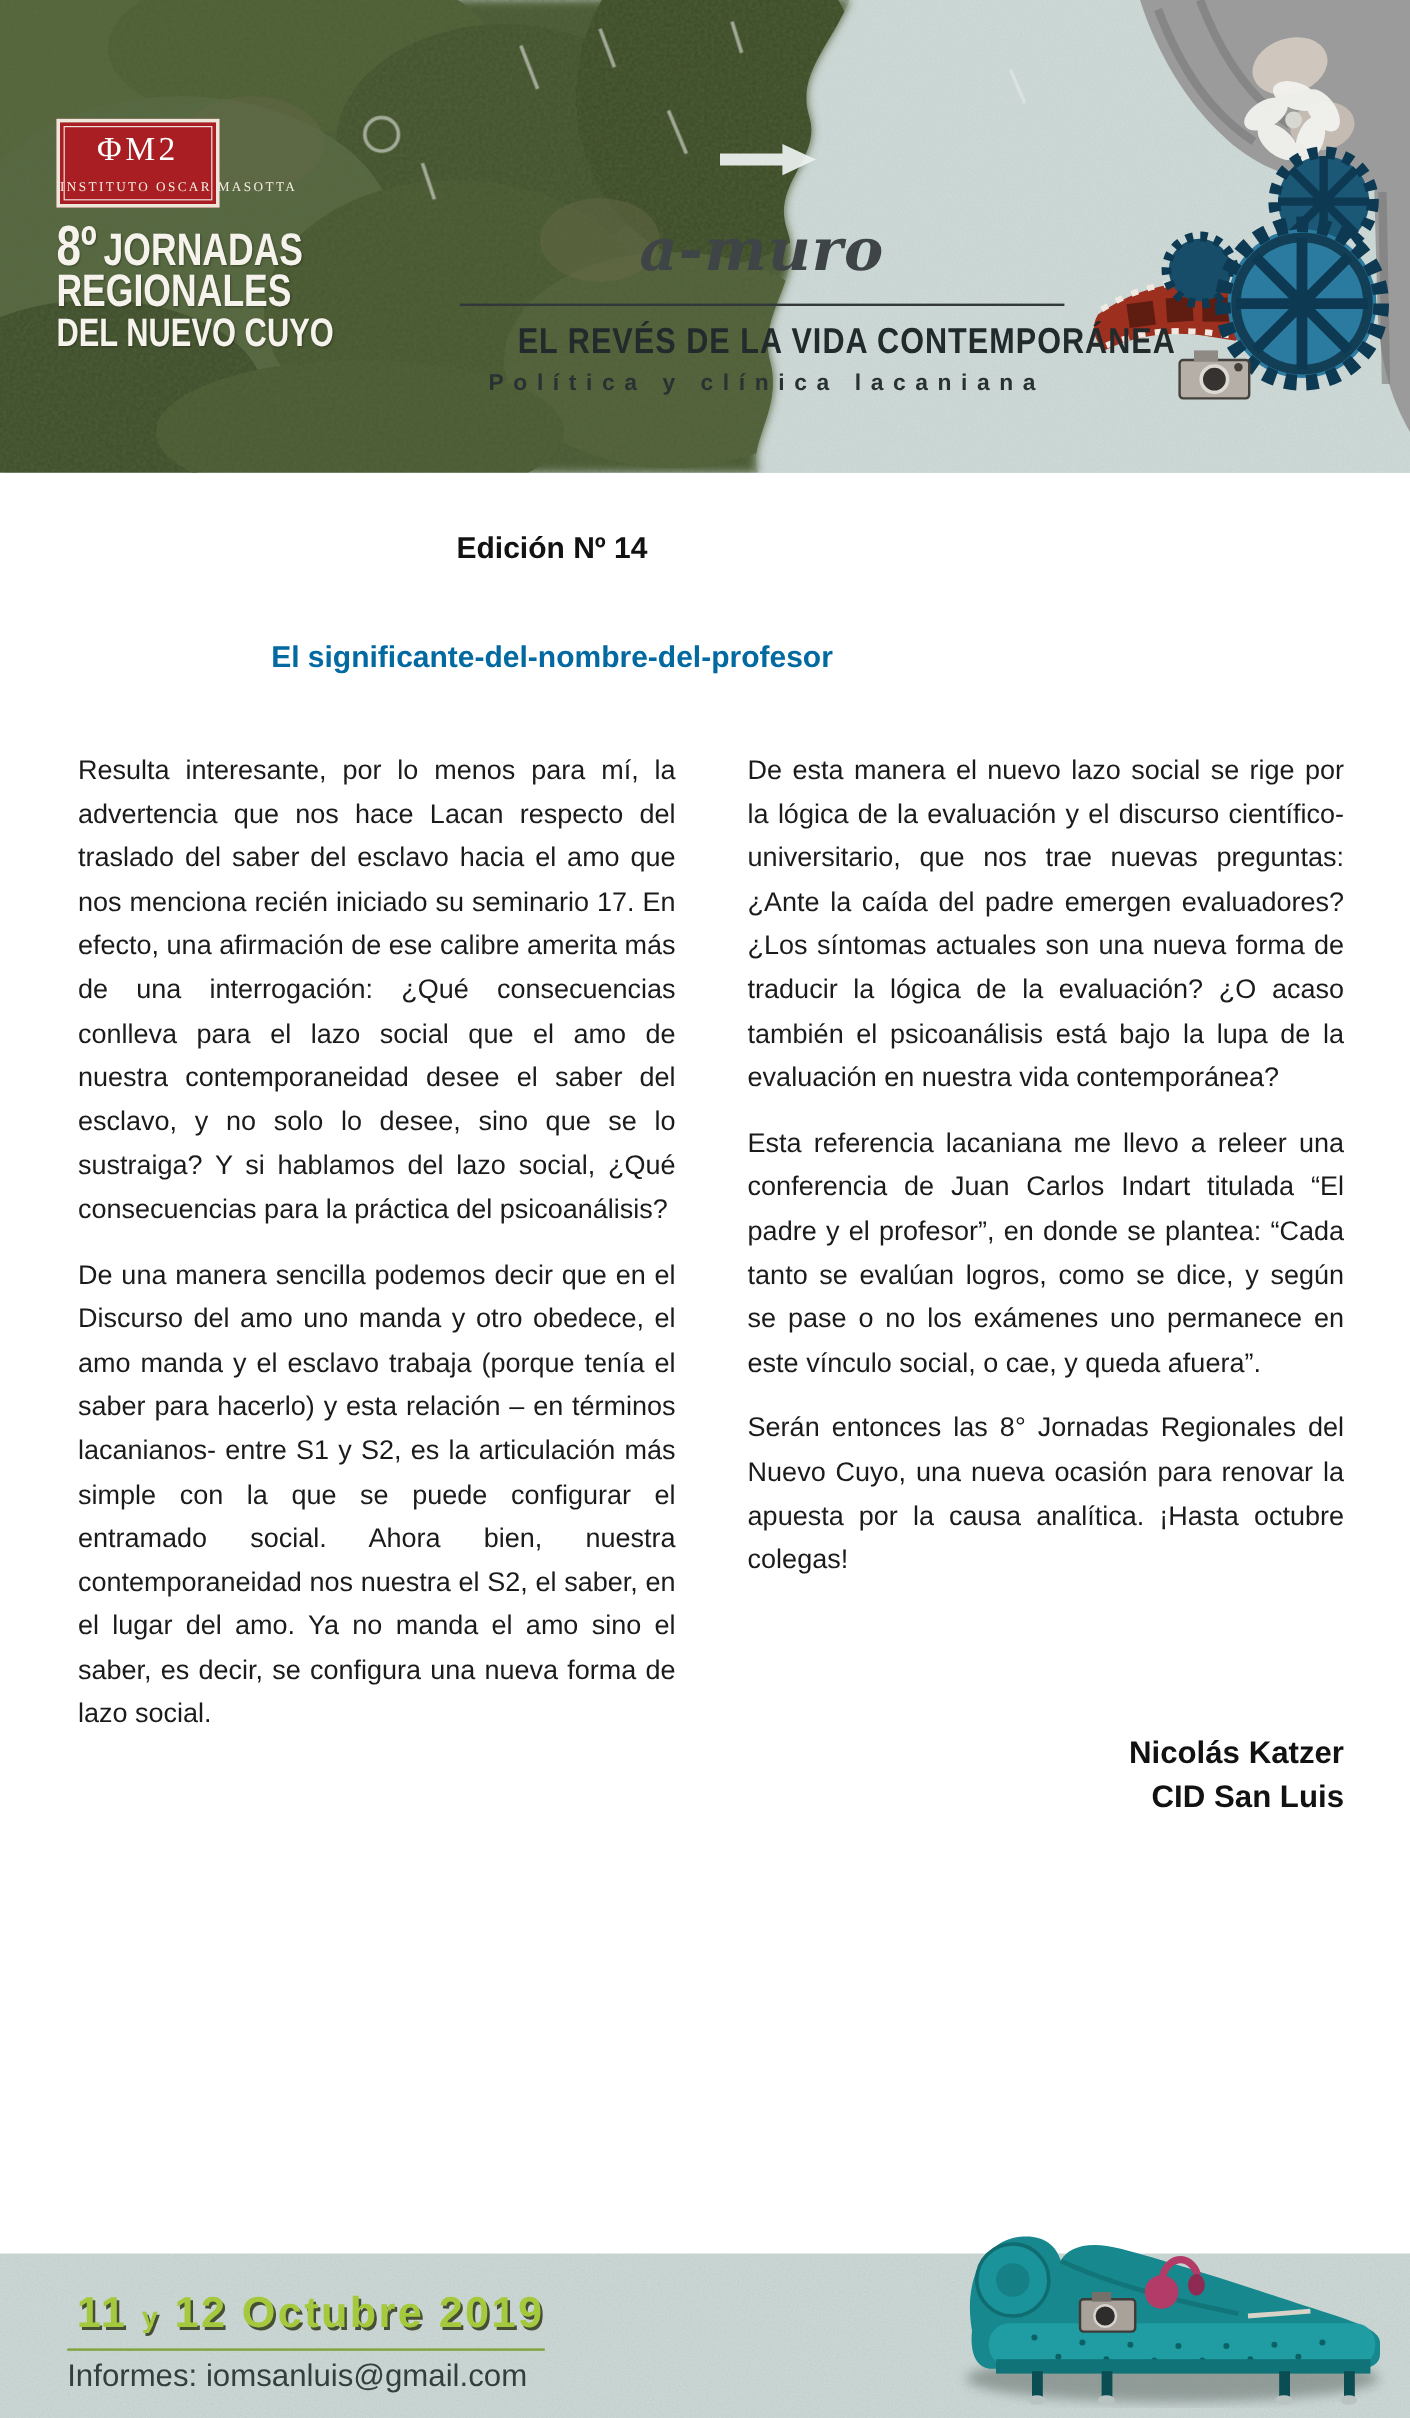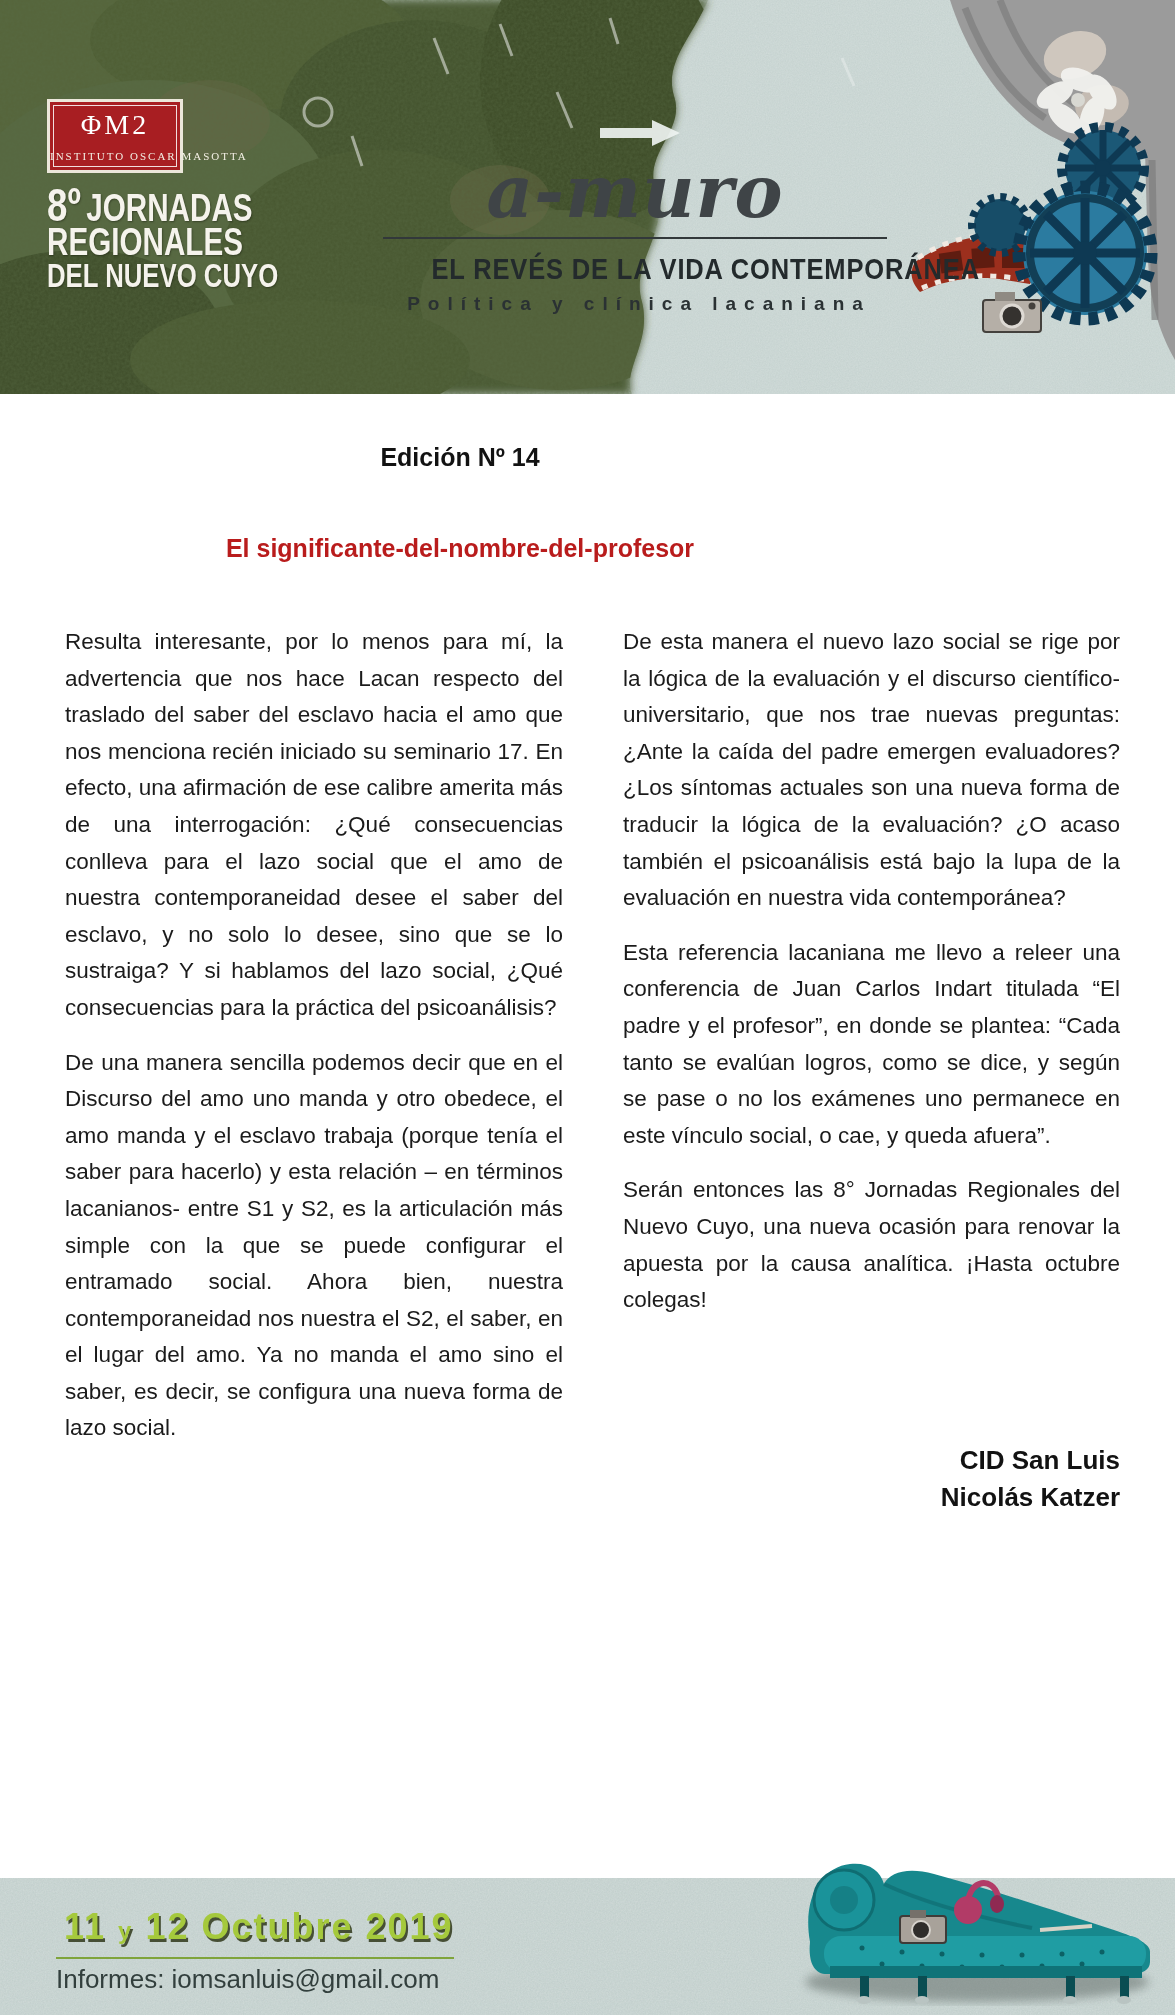--- a/index.html
+++ b/index.html
@@ -20,34 +20,34 @@
 
   .event-title{position:absolute;left:47px;top:188px;color:var(--event-white);font-weight:700;
                text-shadow:1px 1px 2px rgba(20,25,12,.45);}
   .ev-line{display:block;transform:scaleX(.78);transform-origin:left center;white-space:nowrap;
            font-size:38px;line-height:34px;}
   .ev-line .num{font-size:47px;}
   .ev-line .word{margin-left:7px;}
   .ev-line.third{font-size:33px;}
 
   .masthead-center{position:absolute;left:383px;top:156px;width:504px;text-align:center;}
-  .brand{font-family:"DejaVu Serif",serif;font-style:italic;font-weight:600;font-size:72px;line-height:72px;
-         color:var(--brand-ink);letter-spacing:1px;}
+  .brand{font-family:"DejaVu Serif",serif;font-style:italic;font-weight:600;font-size:49px;line-height:72px;
+         color:var(--brand-ink);letter-spacing:1px;margin-top:16px;}
   .brand-rule{height:2px;background:#32383a;margin-top:9px;}
   .mast-subtitle{margin-top:13px;white-space:nowrap;}
   .mast-subtitle>span{display:inline-block;transform:scaleX(.85);transform-origin:center;
          font-size:30px;font-weight:700;letter-spacing:1px;color:#232a2c;white-space:nowrap;}
   .mast-tagline{margin-top:7px;font-size:19px;font-weight:600;letter-spacing:8px;padding-left:8px;
          color:#2a3133;white-space:nowrap;}
 
   
   .edition{position:absolute;left:55px;top:443px;width:810px;text-align:center;
            font-size:25px;font-weight:700;color:#121212;}
   .article-title{position:absolute;left:55px;top:534px;width:810px;text-align:center;margin:0;
-           font-size:25px;font-weight:700;color:#b91c1c;}
+           font-size:25px;font-weight:700;color:#0369a1;}
 
   .col{position:absolute;top:624px;font-size:22.5px;line-height:36.6px;color:#1b1b1b;}
   .col-left{left:55px;width:498px;margin-left:10px;}
   .col-right{left:623px;width:497px;}
   .col p{margin:0 0 18px 0;text-align:justify;}
 
   .signature{position:absolute;left:623px;top:1442px;width:497px;text-align:right;
              font-size:26px;font-weight:700;line-height:37px;color:#121212;}
 
   
@@ -199,22 +199,22 @@
       <p>Resulta interesante, por lo menos para mí, la advertencia que nos hace Lacan respecto del traslado del saber del esclavo hacia el amo que nos menciona recién iniciado su seminario 17. En efecto, una afirmación de ese calibre amerita más de una interrogación: ¿Qué consecuencias conlleva para el lazo social que el amo de nuestra contemporaneidad desee el saber del esclavo, y no solo lo desee, sino que se lo sustraiga? Y si hablamos del lazo social, ¿Qué consecuencias para la práctica del psicoanálisis?</p>
       <p>De una manera sencilla podemos decir que en el Discurso del amo uno manda y otro obedece, el amo manda y el esclavo trabaja (porque tenía el saber para hacerlo) y esta relación – en términos lacanianos- entre S1 y S2, es la articulación más simple con la que se puede configurar el entramado social. Ahora bien, nuestra contemporaneidad nos nuestra el S2, el saber, en el lugar del amo. Ya no manda el amo sino el saber, es decir, se configura una nueva forma de lazo social.</p>
     </div>
   <div class="col col-right">
       <p>De esta manera el nuevo lazo social se rige por la lógica de la evaluación y el discurso científico-universitario, que nos trae nuevas preguntas: ¿Ante la caída del padre emergen evaluadores? ¿Los síntomas actuales son una nueva forma de traducir la lógica de la evaluación? ¿O acaso también el psicoanálisis está bajo la lupa de la evaluación en nuestra vida contemporánea?</p>
       <p>Esta referencia lacaniana me llevo a releer una conferencia de Juan Carlos Indart titulada “El padre y el profesor”, en donde se plantea: “Cada tanto se evalúan logros, como se dice, y según se pase o no los exámenes uno permanece en este vínculo social, o cae, y queda afuera”.</p>
       <p>Serán entonces las 8° Jornadas Regionales del Nuevo Cuyo, una nueva ocasión para renovar la apuesta por la causa analítica. ¡Hasta octubre colegas!</p>
     </div>
 
   <div class="signature">
+    <div>Nicolás Katzer</div>
     <div>CID San Luis</div>
-    <div>Nicolás Katzer</div>
   </div>
 
   <div class="footer-band">
     <svg width="1175" height="137" viewBox="0 0 1175 137">
       <defs>
         <filter id="grainFoot" x="0" y="0" width="100%" height="100%">
           <feTurbulence type="fractalNoise" baseFrequency="0.9" numOctaves="2" stitchTiles="stitch"></feTurbulence>
           <feColorMatrix type="matrix" values="0 0 0 0 1  0 0 0 0 1  0 0 0 0 1  0 0 0 0.25 0"></feColorMatrix>
         </filter>
         <filter id="grainFootDark" x="0" y="0" width="100%" height="100%">

